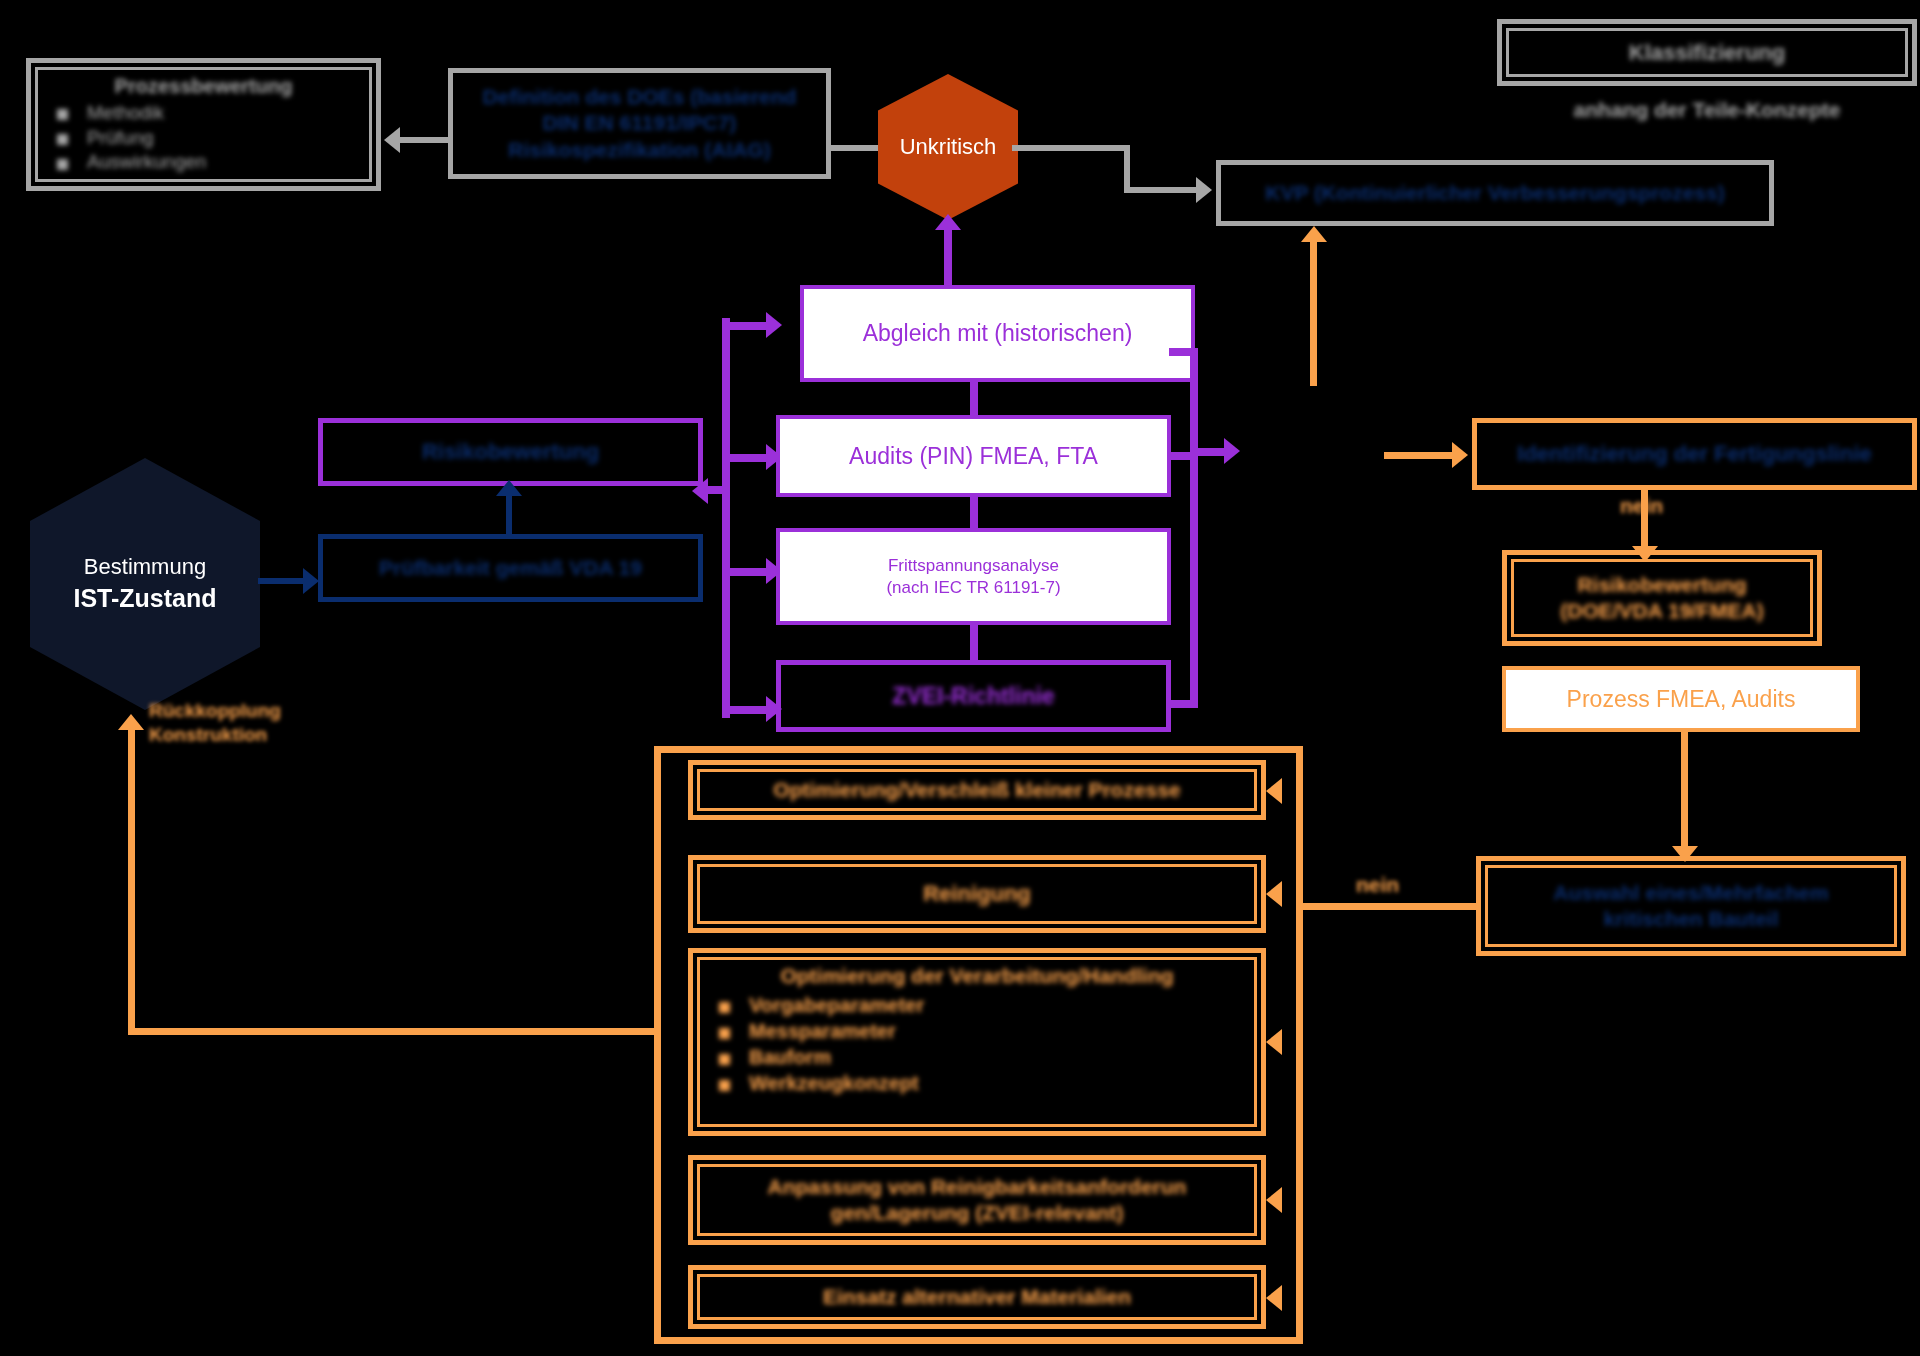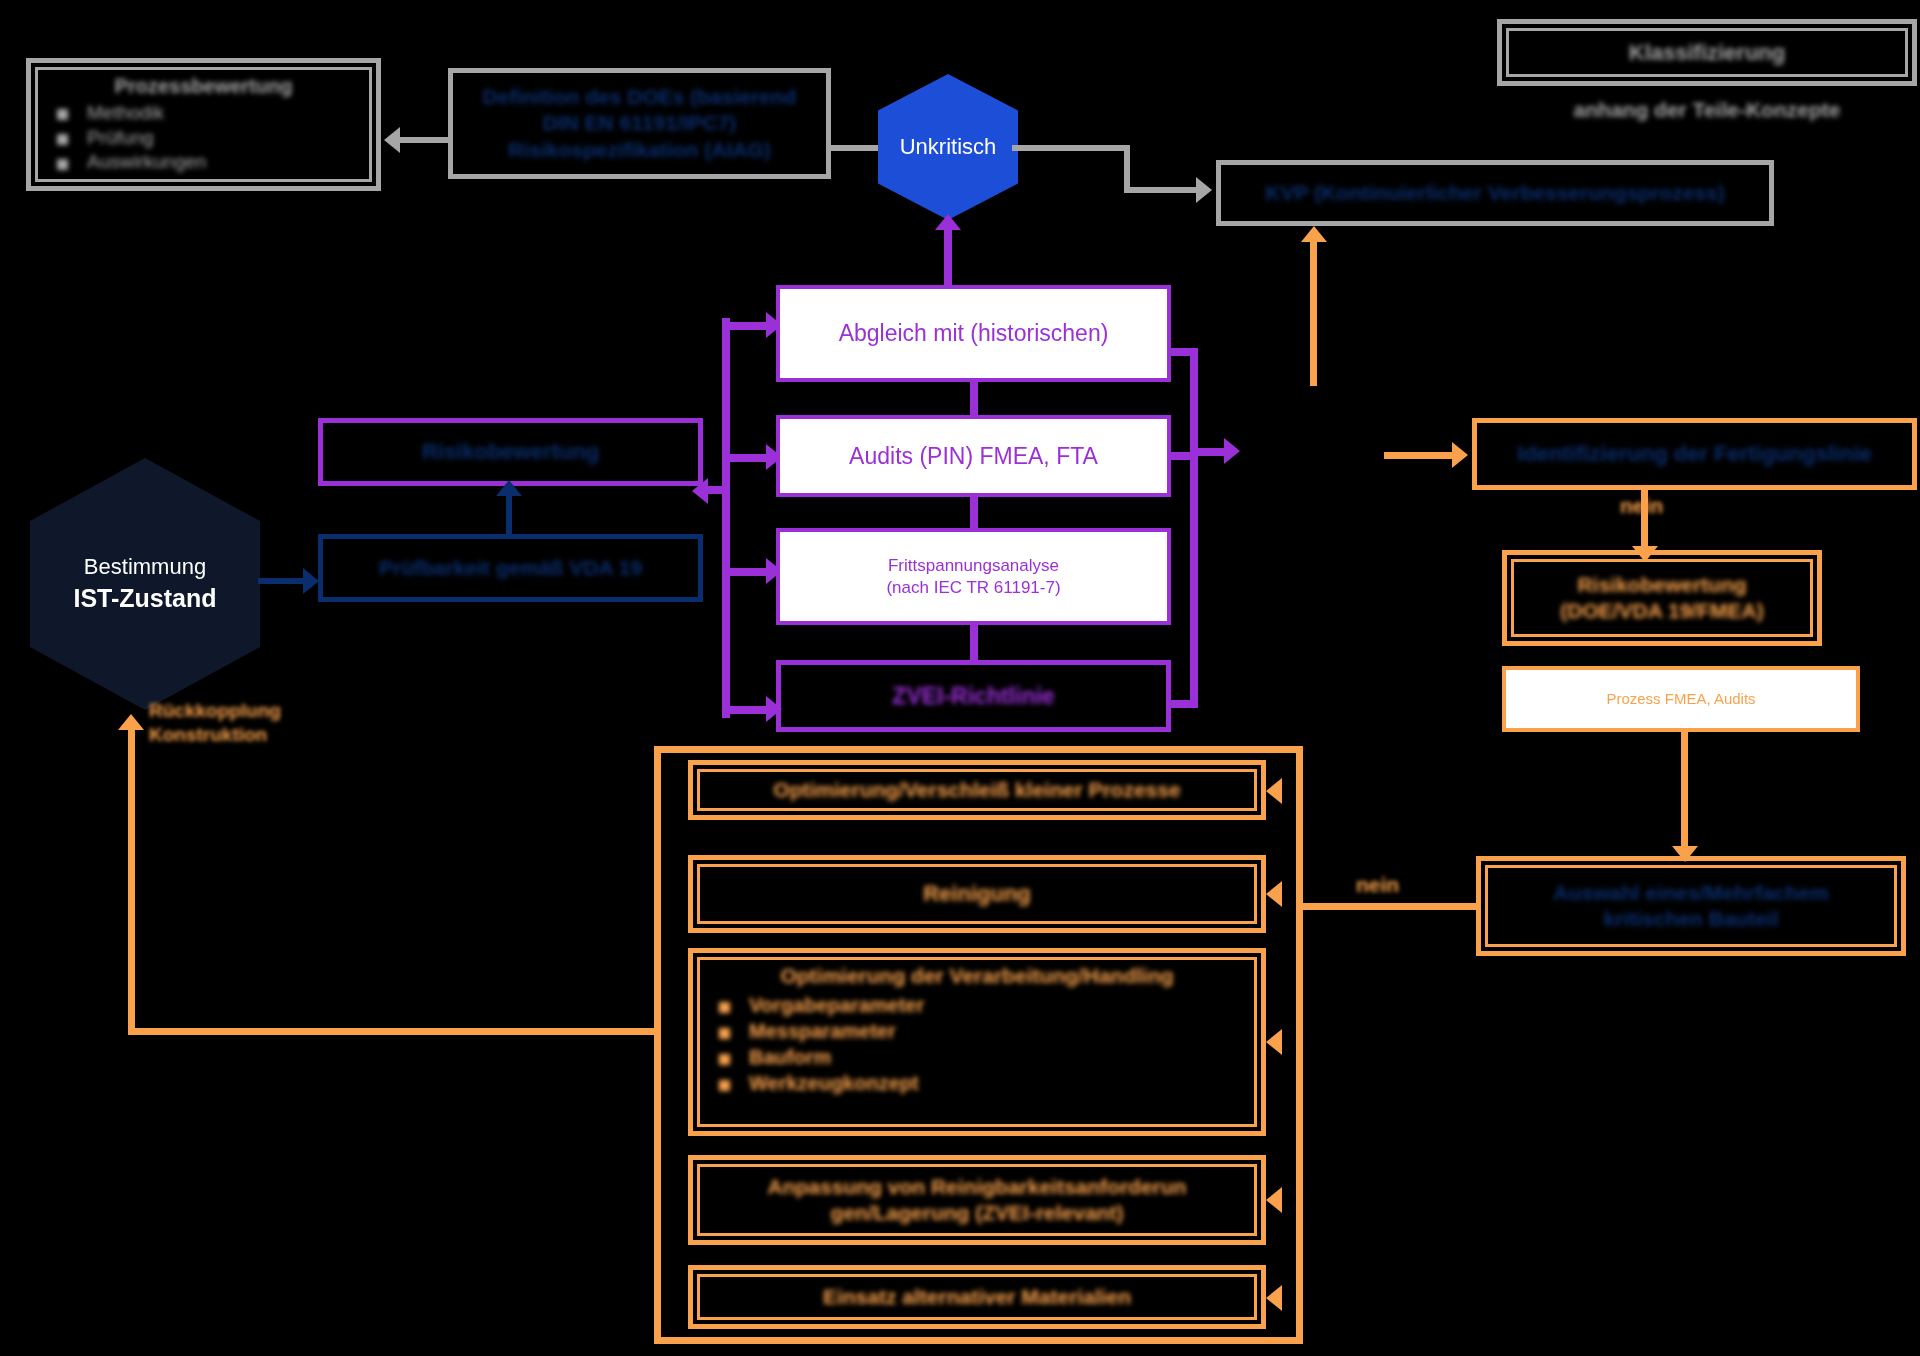--- a/index.html
+++ b/index.html
@@ -28,21 +28,21 @@
   
   .dbl::after{content:"";position:absolute;left:4px;top:4px;right:4px;bottom:4px;
               border:3px solid currentColor;pointer-events:none;}
   .dbl-grey::after{border-color:#a6a6a6;}
   .dbl-orange::after{border-color:#faa14b;}
 
   
   .hex{position:absolute;display:flex;align-items:center;justify-content:center;
        clip-path:polygon(50% 0%,100% 25%,100% 75%,50% 100%,0% 75%,0% 25%);
        color:#fff;text-align:center;}
-  .hex.grey{background:#1d4ed8;}
+  .hex.grey{background:#c2410c;}
   .hex.orange{background:#faa14b;}
   .hex.blue{background:#0f172a;}
 
   
   .ln{position:absolute;}
   .ar{position:absolute;width:0;height:0;}
   .ar-r{border-top:13px solid transparent;border-bottom:13px solid transparent;border-left:16px solid;}
   .ar-l{border-top:13px solid transparent;border-bottom:13px solid transparent;border-right:16px solid;}
   .ar-u{border-left:13px solid transparent;border-right:13px solid transparent;border-bottom:16px solid;}
   .ar-d{border-left:13px solid transparent;border-right:13px solid transparent;border-top:16px solid;}
@@ -135,21 +135,21 @@
 
   <div class="ln" style="left:730px;top:454px;width:44px;height:8px;background:#9b30d9;"></div>
   <div class="ar ar-r" style="left:766px;top:444px;border-left-color:#9b30d9;"></div>
 
   <div class="ln" style="left:730px;top:568px;width:44px;height:8px;background:#9b30d9;"></div>
   <div class="ar ar-r" style="left:766px;top:558px;border-left-color:#9b30d9;"></div>
 
   <div class="ln" style="left:730px;top:706px;width:44px;height:8px;background:#9b30d9;"></div>
   <div class="ar ar-r" style="left:766px;top:696px;border-left-color:#9b30d9;"></div>
 
-  <div class="node purple-box-w" style="left:776px;top:285px;width:395px;height:97px;">
+  <div class="node purple-box-w" style="left:800px;top:285px;width:395px;height:97px;">
     <div class="txt" style="font-size:23px;">
       <div>Abgleich mit (historischen)</div>
     </div>
   </div>
 
   <div class="node purple-box-w" style="left:776px;top:415px;width:395px;height:82px;">
     <span class="txt" style="font-size:23px;">Audits (PIN) FMEA, FTA</span>
   </div>
 
   <div class="node purple-box-w" style="left:776px;top:528px;width:395px;height:97px;">
@@ -193,21 +193,21 @@
   <span class="lbl blur2" style="left:1620px;top:494px;font-size:21px;color:#faa14b;">nein</span>
 
   <div class="node orange-box dbl dbl-orange" style="left:1502px;top:550px;width:320px;height:96px;color:#faa14b;">
     <div class="txt blur" style="font-size:21px;font-weight:bold;">
       <div>Risikobewertung</div>
       <div>(DOE/VDA 19/FMEA)</div>
     </div>
   </div>
 
   <div class="node orange-box-w" style="left:1502px;top:666px;width:358px;height:66px;">
-    <span class="txt" style="font-size:15px;">Prozess FMEA, Audits</span>
+    <span class="txt" style="font-size:23px;">Prozess FMEA, Audits</span>
   </div>
 
   <div class="ln" style="left:1681px;top:732px;width:7px;height:120px;background:#faa14b;"></div>
   <div class="ar ar-d" style="left:1672px;top:846px;border-top-color:#faa14b;"></div>
 
   <div class="node orange-box dbl dbl-orange" style="left:1476px;top:856px;width:430px;height:100px;color:#faa14b;">
     <div class="txt blur" style="font-size:21px;color:#0a2d6e;font-weight:bold;">
       <div>Auswahl eines/Mehrfachem</div>
       <div>kritischen Bauteil</div>
     </div>

